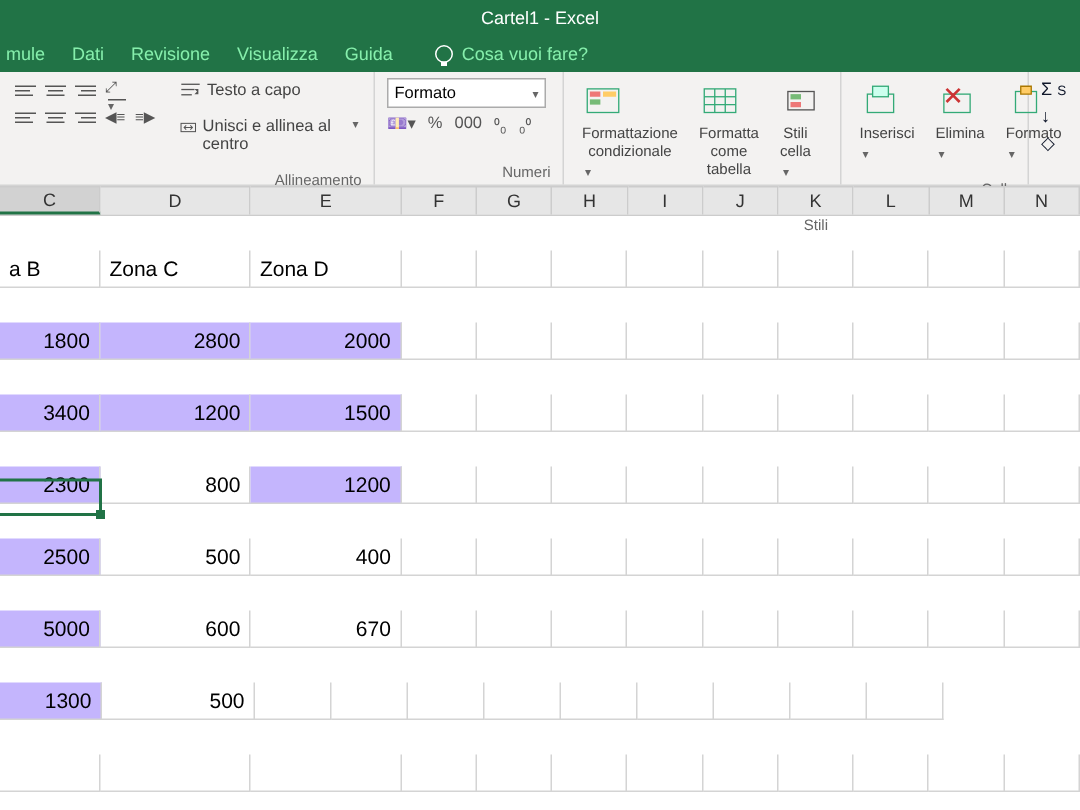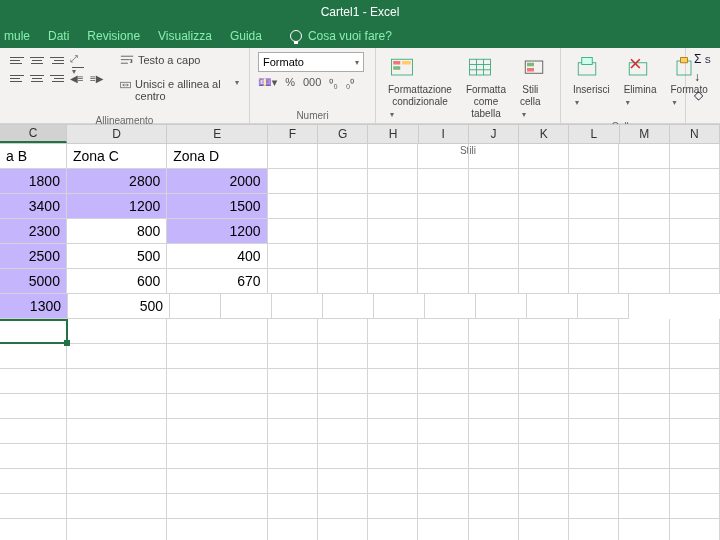--- a/index.html
+++ b/index.html
@@ -8,21 +8,21 @@
 .titlebar { background: #217346; height: 24px; display: flex; align-items: center; justify-content: center; color: #fff; font-size: 12px; }
 
 .menubar { background: #217346; height: 24px; display: flex; align-items: center; padding-left: 4px; gap: 18px; color: #86efac; font-size: 12px; }
 .menubar span { cursor: pointer; }
 .menubar .help { display: flex; align-items: center; gap: 6px; margin-left: 10px; }
 .bulb { width: 12px; height: 12px; border: 1px solid #fff; border-radius: 50%; position: relative; }
 .bulb::after { content: ''; position: absolute; bottom: -3px; left: 3px; width: 4px; height: 3px; background: #fff; }
 
 .ribbon { background: #f3f2f1; height: 76px; border-bottom: 1px solid #d4d4d4; display: flex; position: relative; }
 .ribbon-group { border-right: 1px solid #d4d4d4; padding: 4px 8px 2px 8px; display: flex; flex-direction: column; justify-content: space-between; }
-.ribbon-group-label { font-size: 10px; color: #666; text-align: center; margin-top: 11px; }
+.ribbon-group-label { font-size: 10px; color: #666; text-align: right; margin-top: 11px; }
 .ribbon-controls { display: flex; gap: 6px; align-items: flex-start; }
 
 .align-btns { display: flex; flex-direction: column; gap: 2px; }
 .align-row { display: flex; gap: 2px; }
 .align-btn { width: 18px; height: 16px; display: flex; flex-direction: column; justify-content: center; gap: 2px; padding: 2px; cursor: pointer; }
 .align-btn span { height: 1px; background: #555; }
 .align-btn.top span:nth-child(1) { width: 100%; } .align-btn.top span:nth-child(2) { width: 70%; } .align-btn.top span:nth-child(3) { width: 85%; }
 .align-btn.left { align-items: flex-start; }
 .align-btn.center { align-items: center; }
 .align-btn.right { align-items: flex-end; }
@@ -39,21 +39,21 @@
 .big-btn svg { width: 28px; height: 28px; }
 
 .grid-area { position: relative; height: 440px; overflow: hidden; }
 .col-headers { display: flex; height: 20px; background: #e6e6e6; border-bottom: 1px solid #ccc; }
 .col-header { border-right: 1px solid #ccc; border-top: 1px solid #ccc; display: flex; align-items: center; justify-content: center; font-size: 12px; color: #333; background: #e6e6e6; }
 .col-header.sel { background: #d2d2d2; border-bottom: 2px solid #217346; }
 .col-C { width: 68px; } .col-D { width: 102px; } .col-E { width: 102px; }
 .col-other { width: 51px; }
 
 .grid-rows { }
-.grid-row { display: flex; height: 25px; }
+.grid-row { display: flex; height: 25px; margin-top: 23px; }
 .cell { border-right: 1px solid #d4d4d4; border-bottom: 1px solid #d4d4d4; padding: 2px 6px; font-size: 14px; color: #000; display: flex; align-items: center; overflow: hidden; white-space: nowrap; }
 .cell.num { justify-content: flex-end; }
 .cell.green { background: #c4b5fd; }
 .sel-border { position: absolute; border: 2px solid #217346; pointer-events: none; }
 .sel-handle { position: absolute; width: 6px; height: 6px; background: #217346; }
 </style>
 </head>
 <body>
 
 <div class="titlebar">

